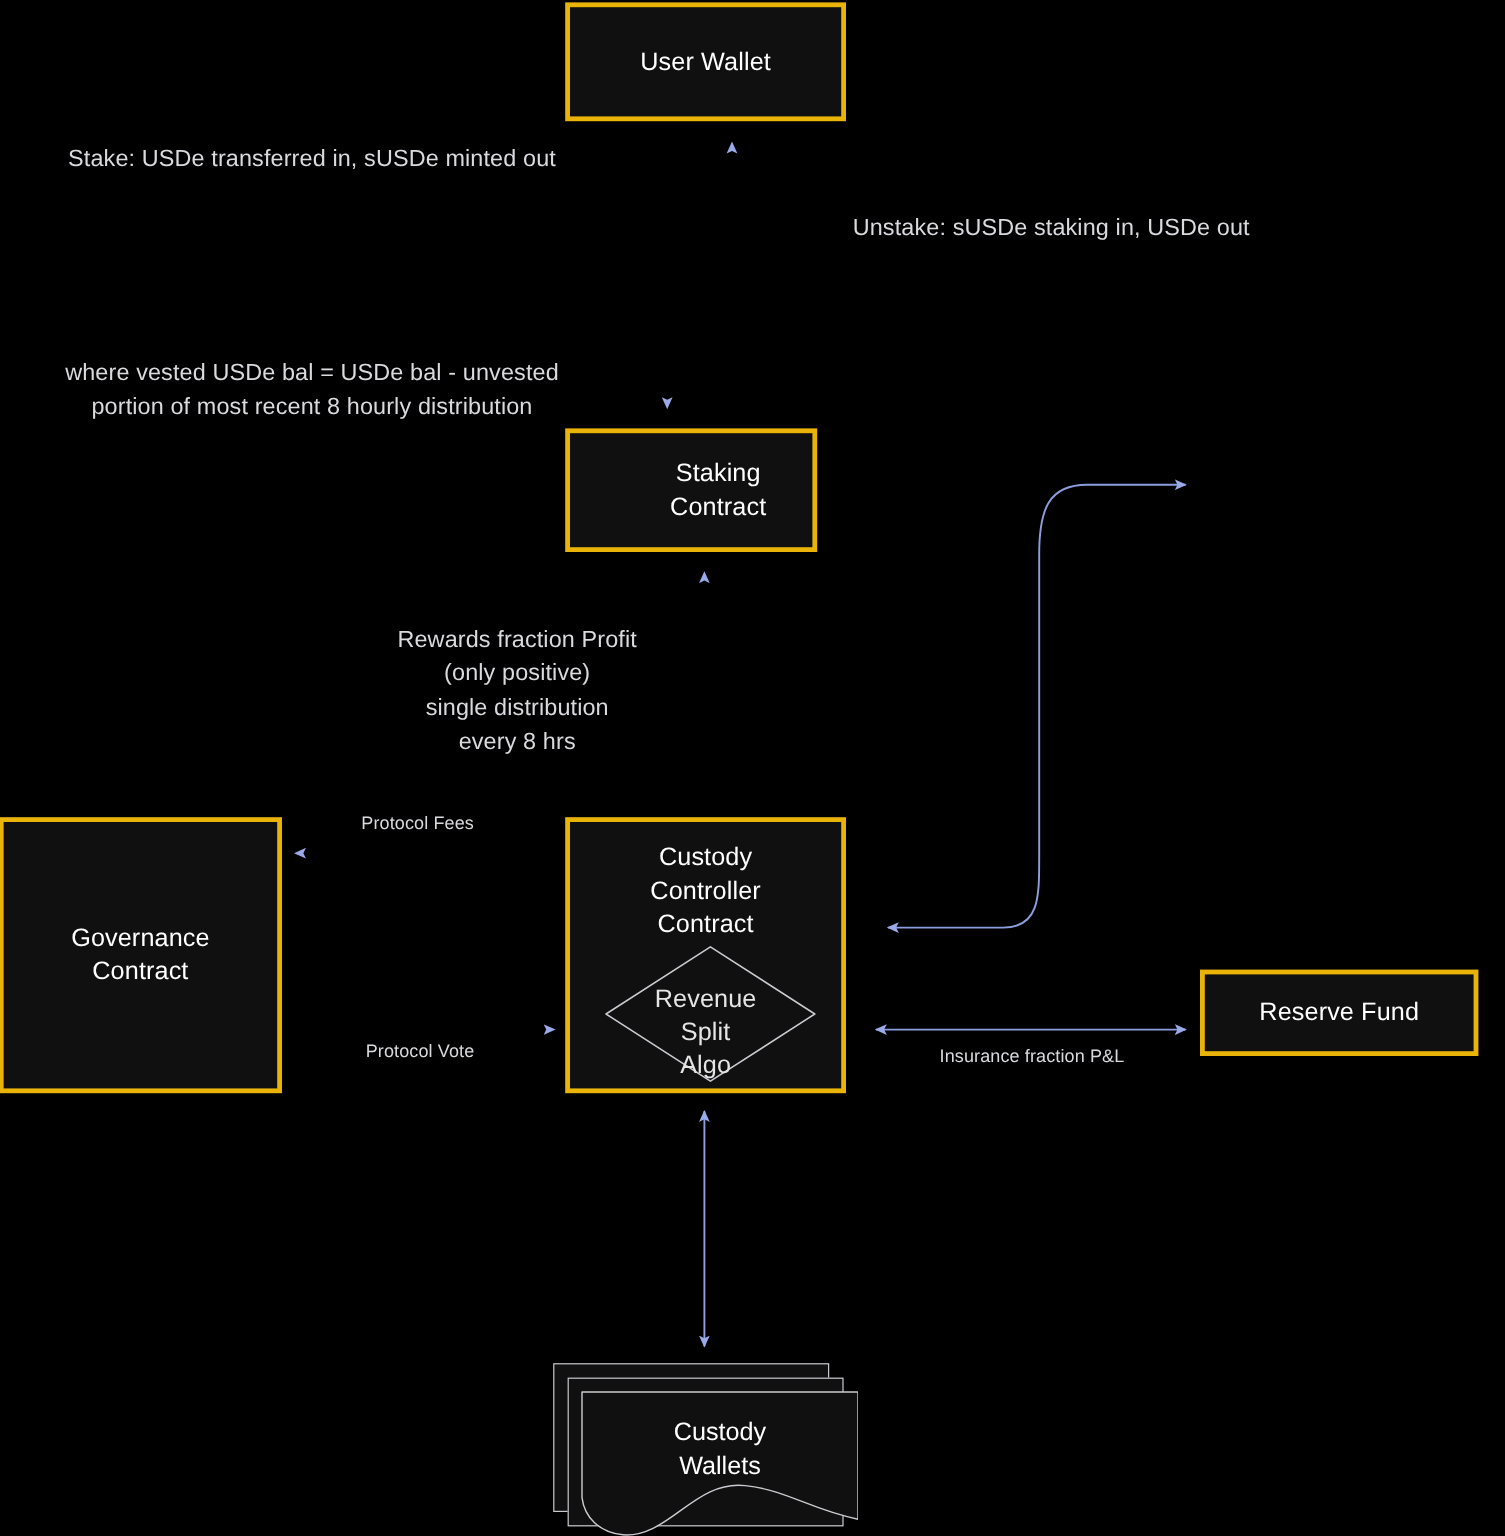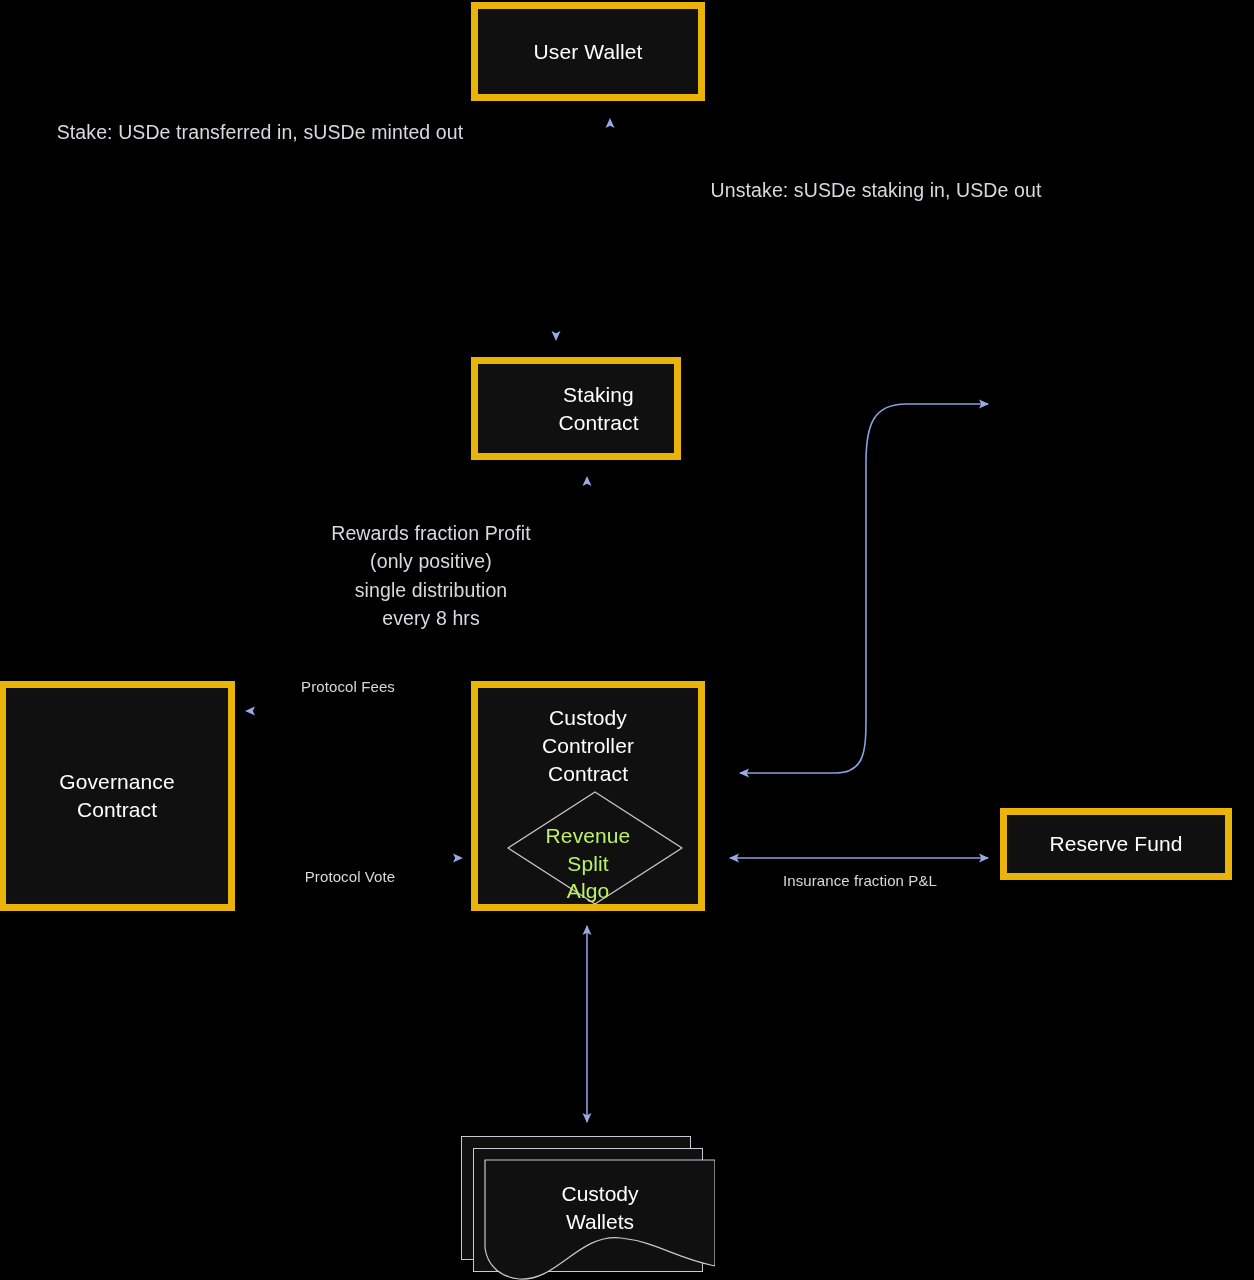--- a/index.html
+++ b/index.html
@@ -11,21 +11,21 @@
   #canvas{
     position:relative;
     width:1254px;
     height:1280px;
     background:#000000;
     overflow:hidden;
   }
   .node{
     position:absolute;
     background:#101010;
-    border:7px solid #eab308;
+    border:4px solid #eab308;
     box-sizing:border-box;
     display:flex;
     align-items:center;
     justify-content:center;
     text-align:center;
     color:#ffffff;
     font-size:21px;
     line-height:1.33;
     letter-spacing:.1px;
   }
@@ -69,21 +69,21 @@
     align-items:center;
     justify-content:flex-start;
     padding-top:16px;
   }
   .diamond-label{
     position:absolute;
     width:100%;
     text-align:center;
     font-size:21px;
     line-height:1.32;
-    color:#bef264;
+    color:#e5e5e5;
   }
 </style>
 </head>
 <body>
 
 <div id="canvas">
 
   <svg class="layer" viewBox="0 0 1254 1280">
     <defs>
 
@@ -212,20 +212,22 @@
     </svg>
     <div style="position:absolute;left:24px;top:44px;width:230px;text-align:center;white-space:pre-line;
                 font-size:21px;line-height:1.33;color:#ffffff;z-index:3;">Custody
 Wallets</div>
   </div>
 
   <div class="note" style="left:10px;top:118px;width:500px;">Stake: USDe transferred in, sUSDe minted out</div>
 
 
 
+  <div class="note" style="left:10px;top:297px;width:500px;">where vested USDe bal = USDe bal - unvested
+portion of most recent 8 hourly distribution</div>
 
   <div class="note" style="left:703px;top:176px;width:346px;">Unstake: sUSDe staking in, USDe out</div>
 
   <div class="note" style="left:300px;top:519px;width:262px;">Rewards fraction Profit
 (only positive)
 single distribution
 every 8 hrs</div>
 
   <div class="edge-label" style="left:248px;top:678px;width:200px;">Protocol Fees</div>
 

